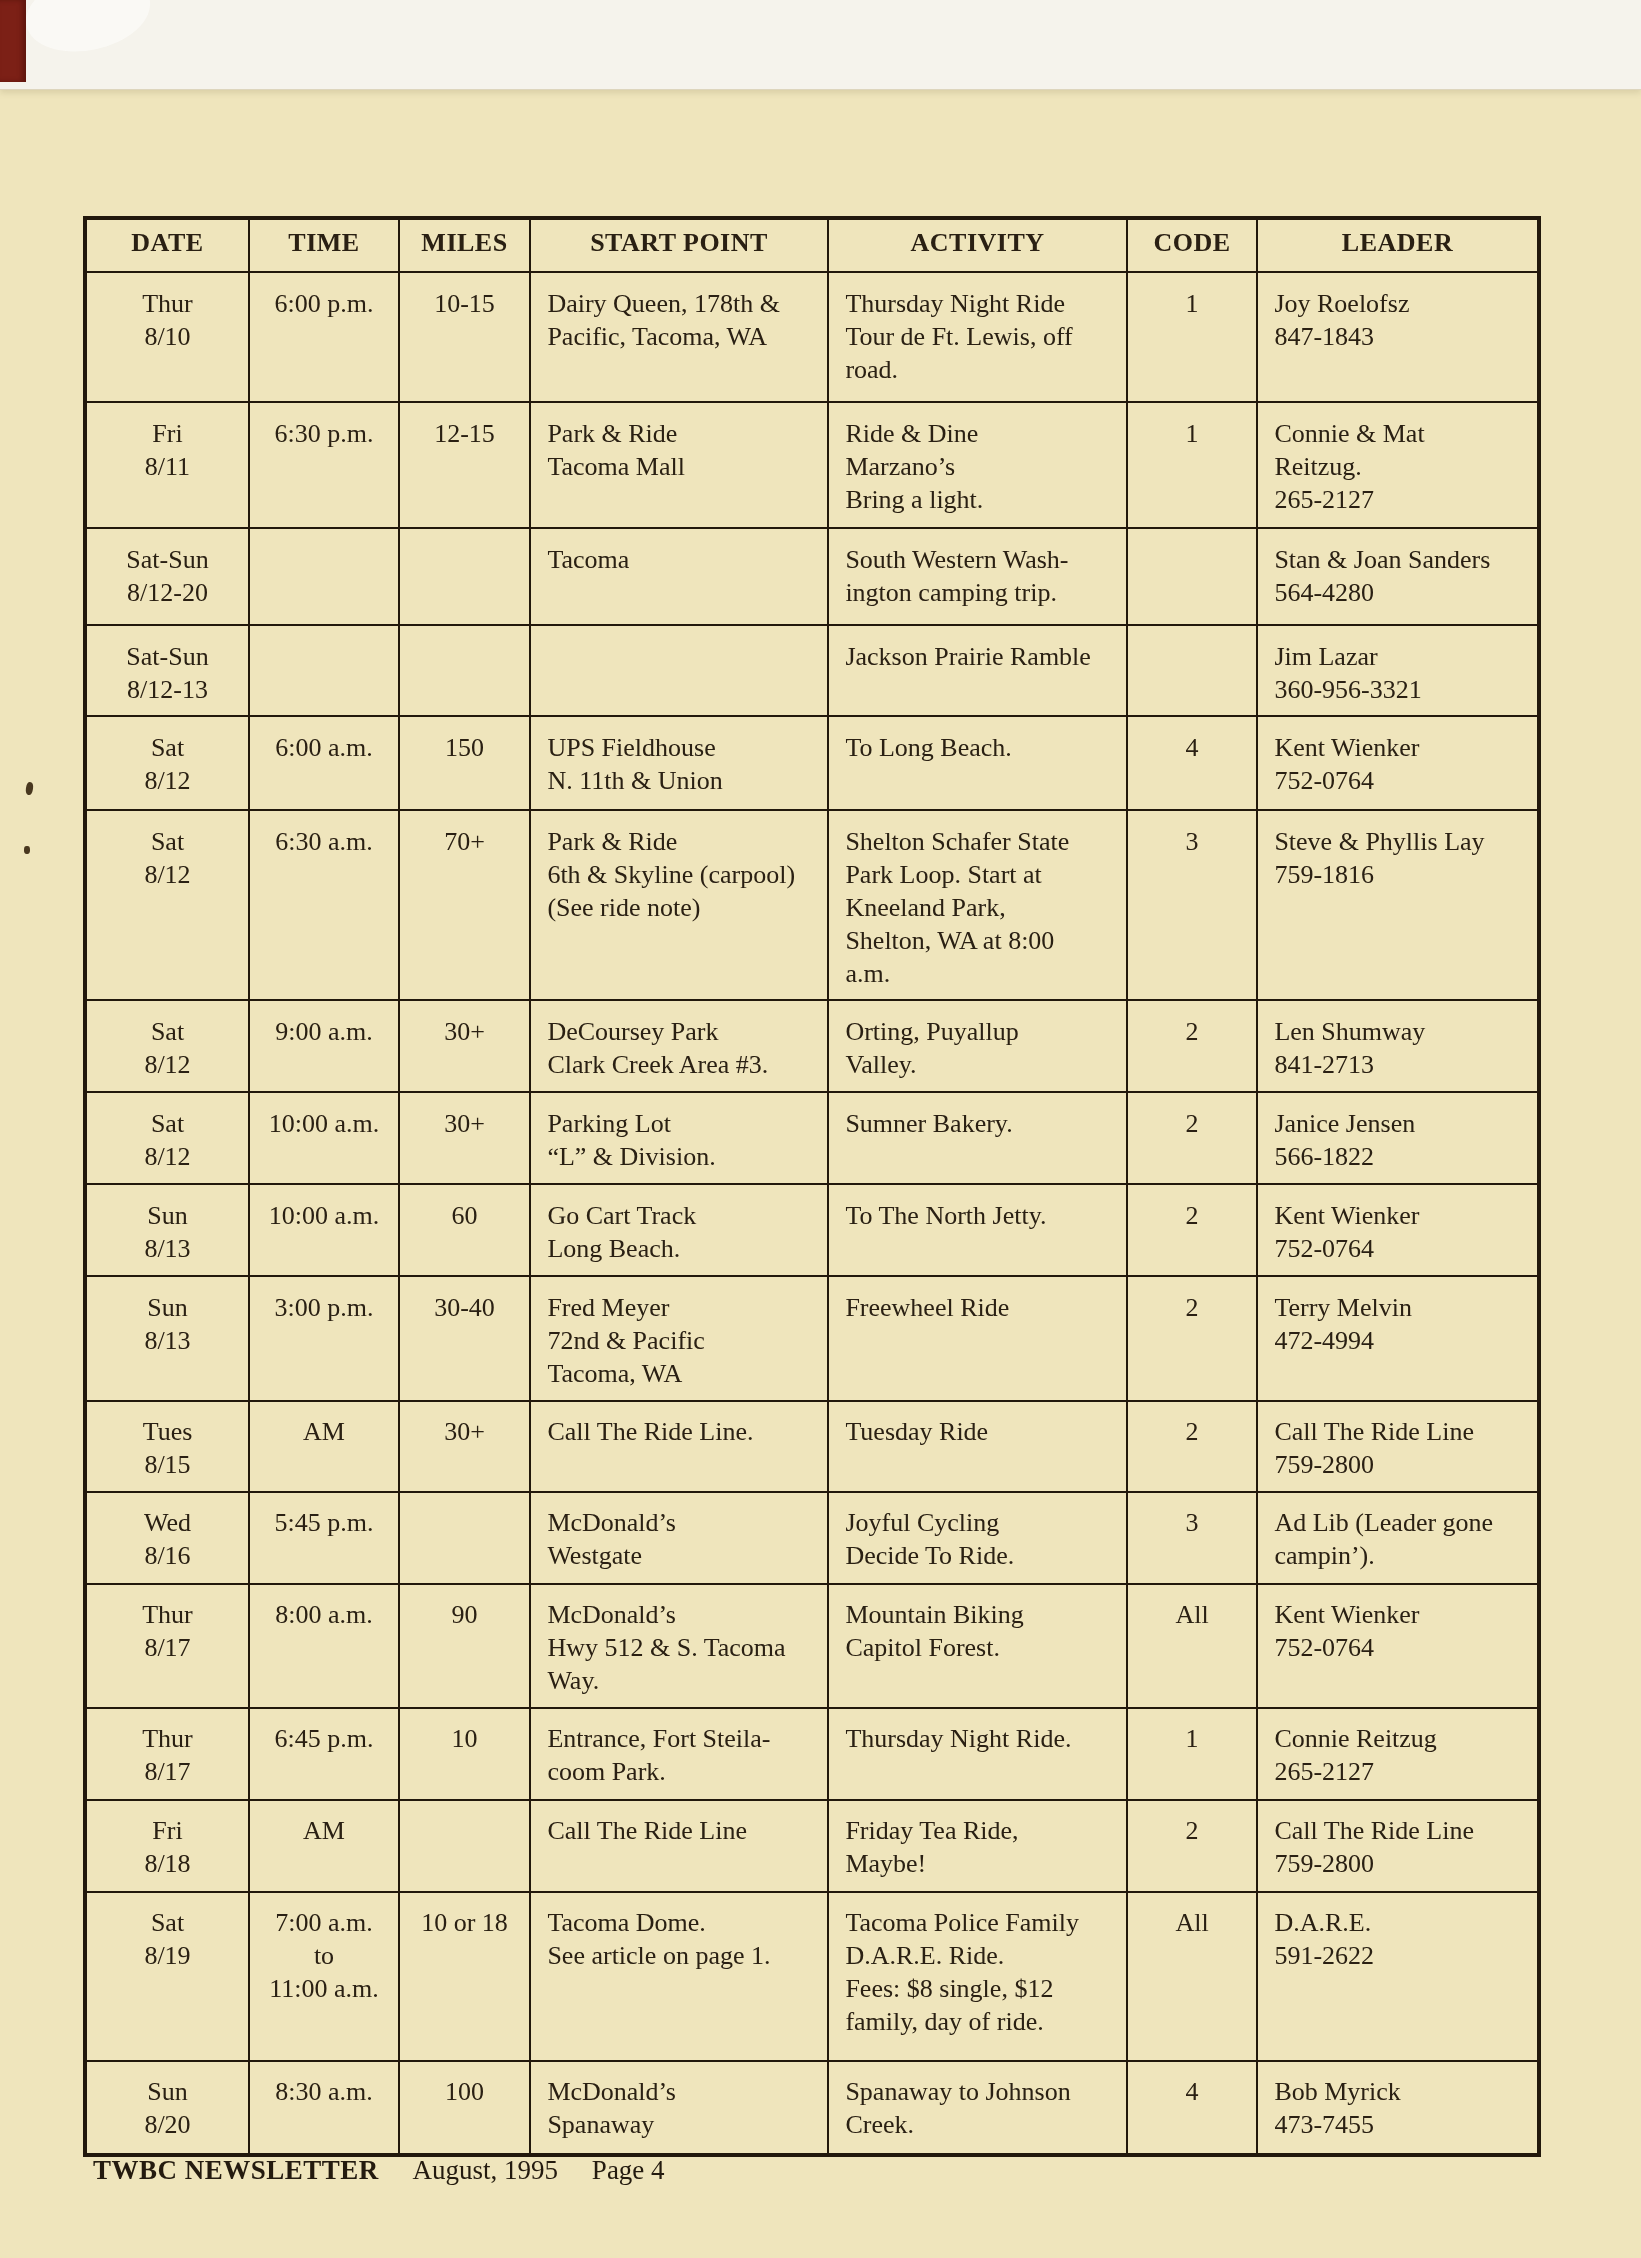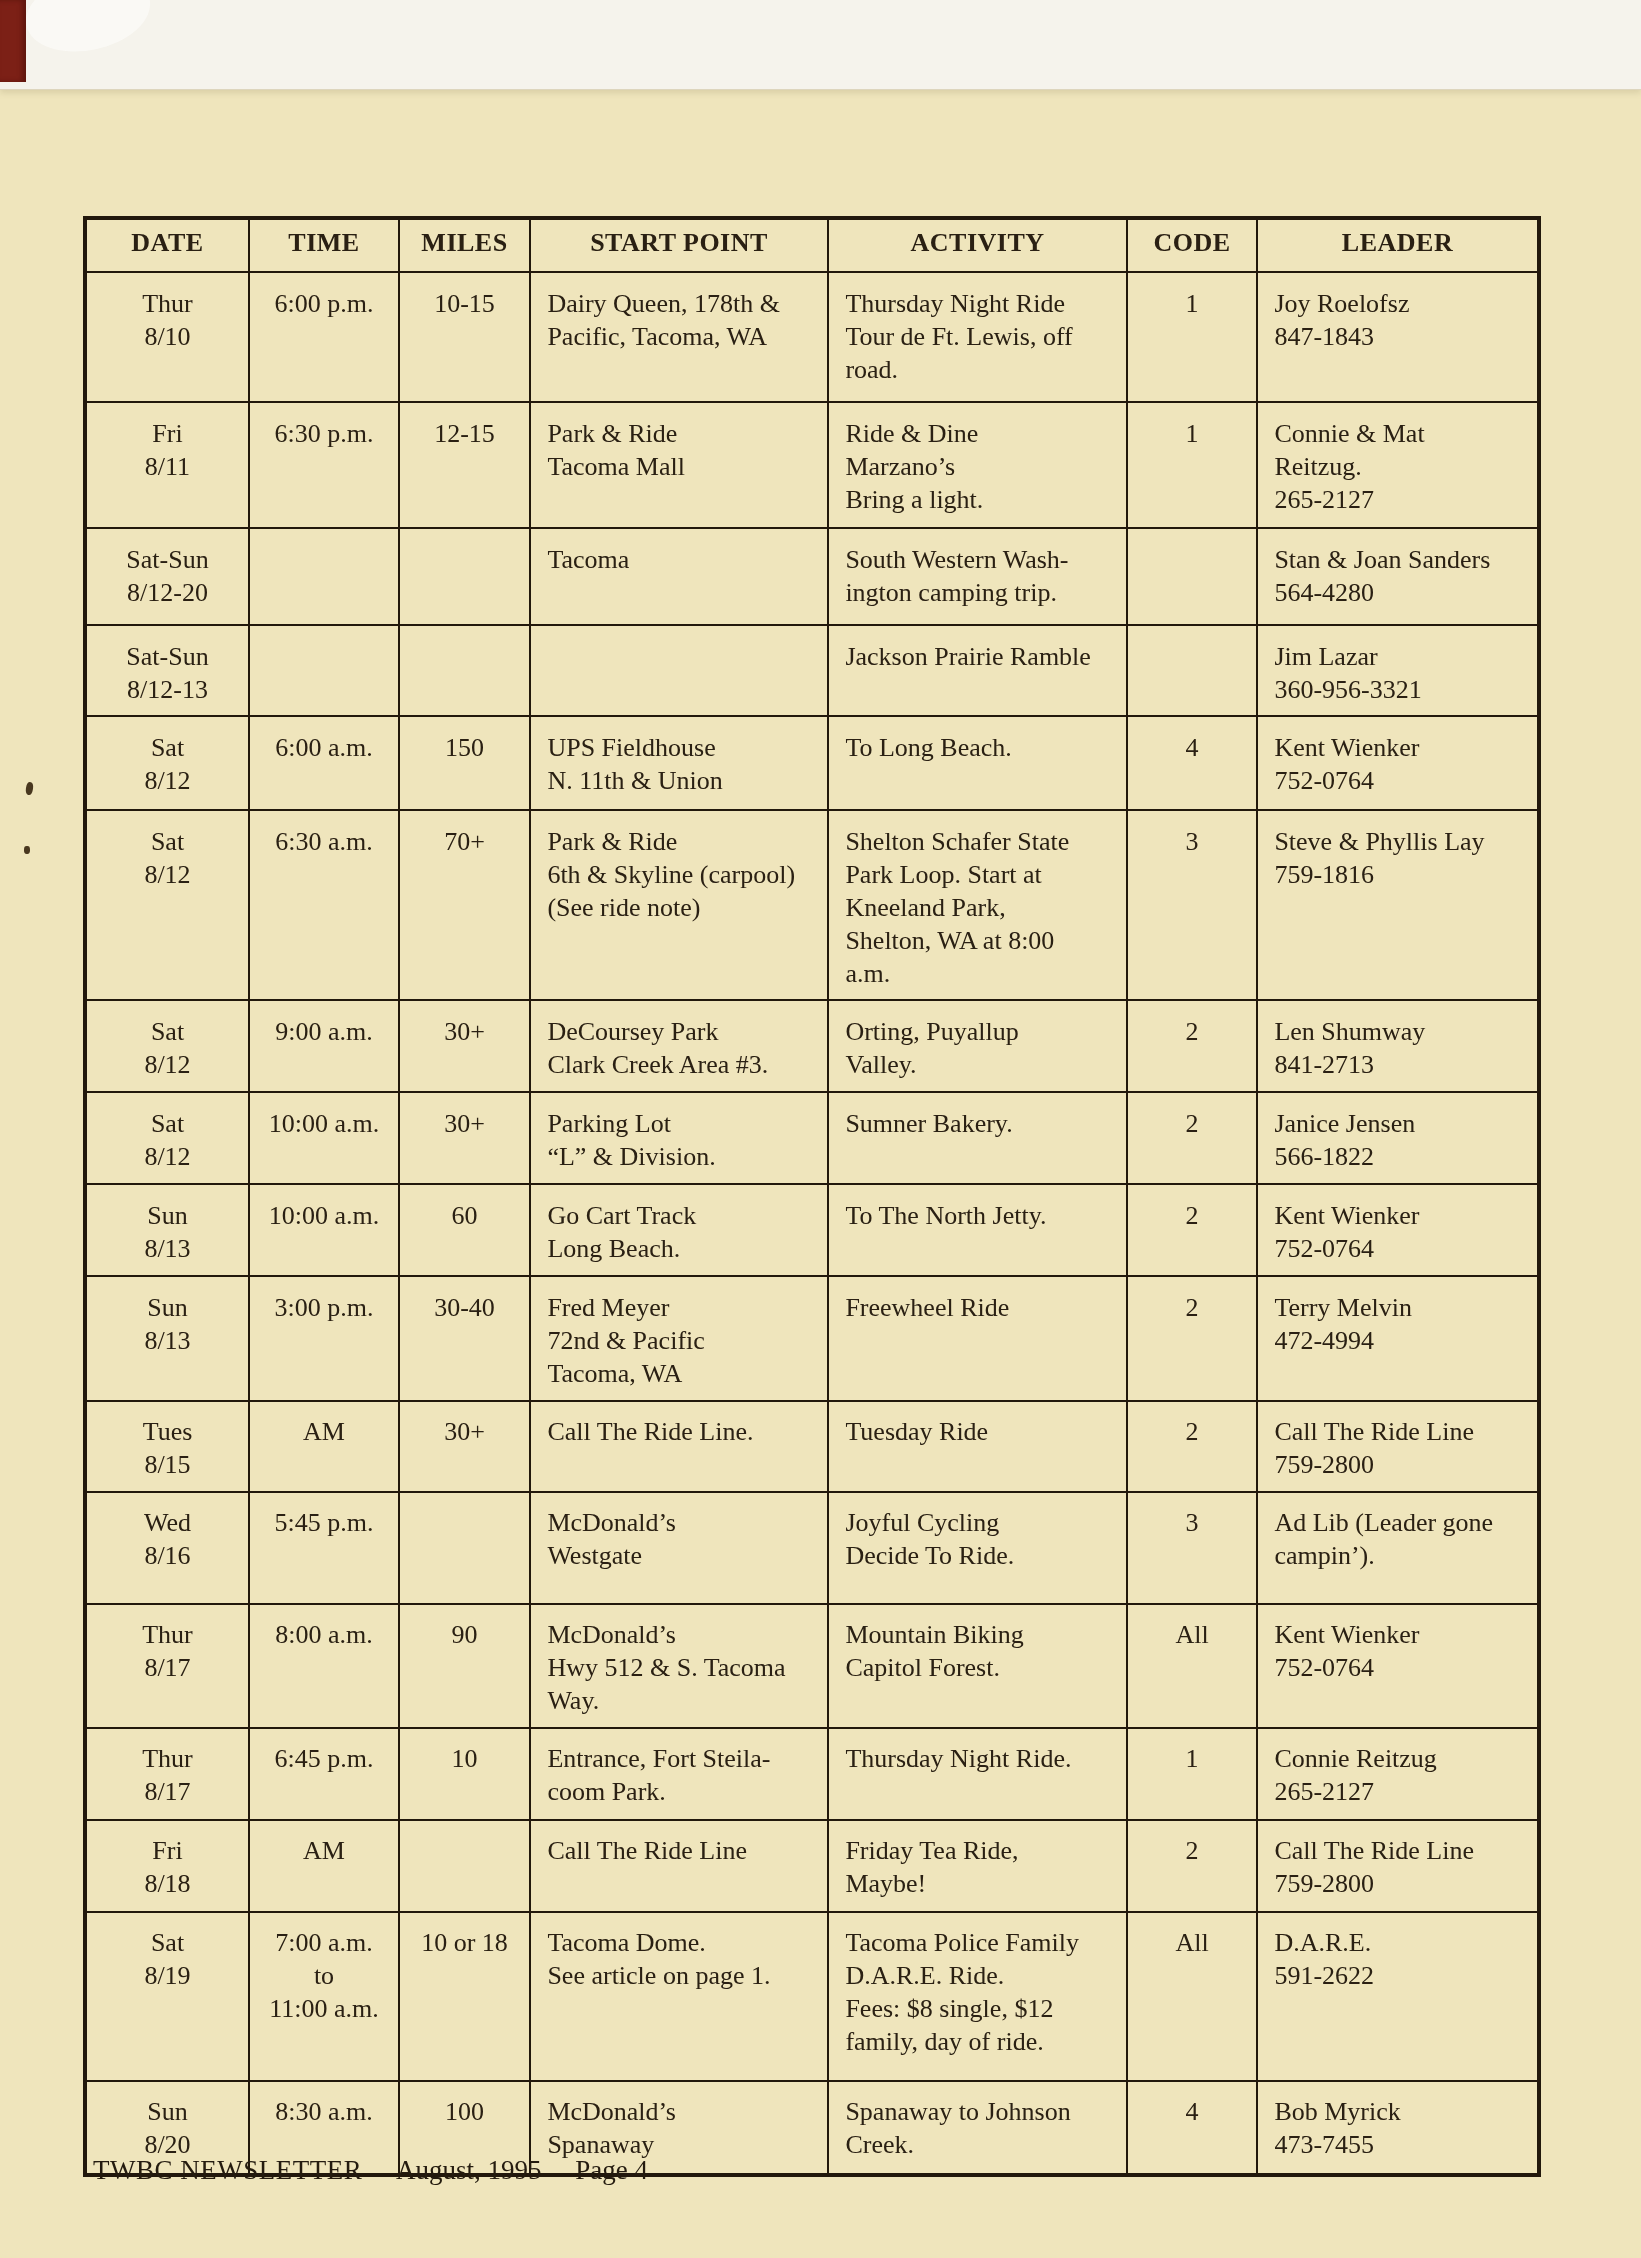--- a/index.html
+++ b/index.html
@@ -65,32 +65,32 @@
   #rows tr:nth-child(2){height:126px;}
   #rows tr:nth-child(3){height:97px;}
   #rows tr:nth-child(4){height:75px;}
   #rows tr:nth-child(5){height:94px;}
   #rows tr:nth-child(6){height:189px;}
   #rows tr:nth-child(7){height:92px;}
   #rows tr:nth-child(8){height:92px;}
   #rows tr:nth-child(9){height:92px;}
   #rows tr:nth-child(10){height:124px;}
   #rows tr:nth-child(11){height:74px;}
-  #rows tr:nth-child(12){height:112px;}
+  #rows tr:nth-child(12){height:92px;}
   #rows tr:nth-child(13){height:116px;}
   #rows tr:nth-child(14){height:92px;}
   #rows tr:nth-child(15){height:92px;}
   #rows tr:nth-child(16){height:169px;}
   #rows tr:nth-child(17){height:94px;}
 
   .footer{
     position:absolute;left:93px;top:2155px;
     font-size:27px;color:#241b0f;
   }
-  .footer .ttl{font-weight:normal;letter-spacing:0.5px;}
+  .footer .ttl{font-weight:bold;letter-spacing:0.5px;}
   .footer span + span{margin-left:27px;}
 </style>
 </head>
 <body>
 
 <div class="page">
 
   <div class="scan-band">
     <div class="blob"></div>
     <div class="corner-mark"></div>

